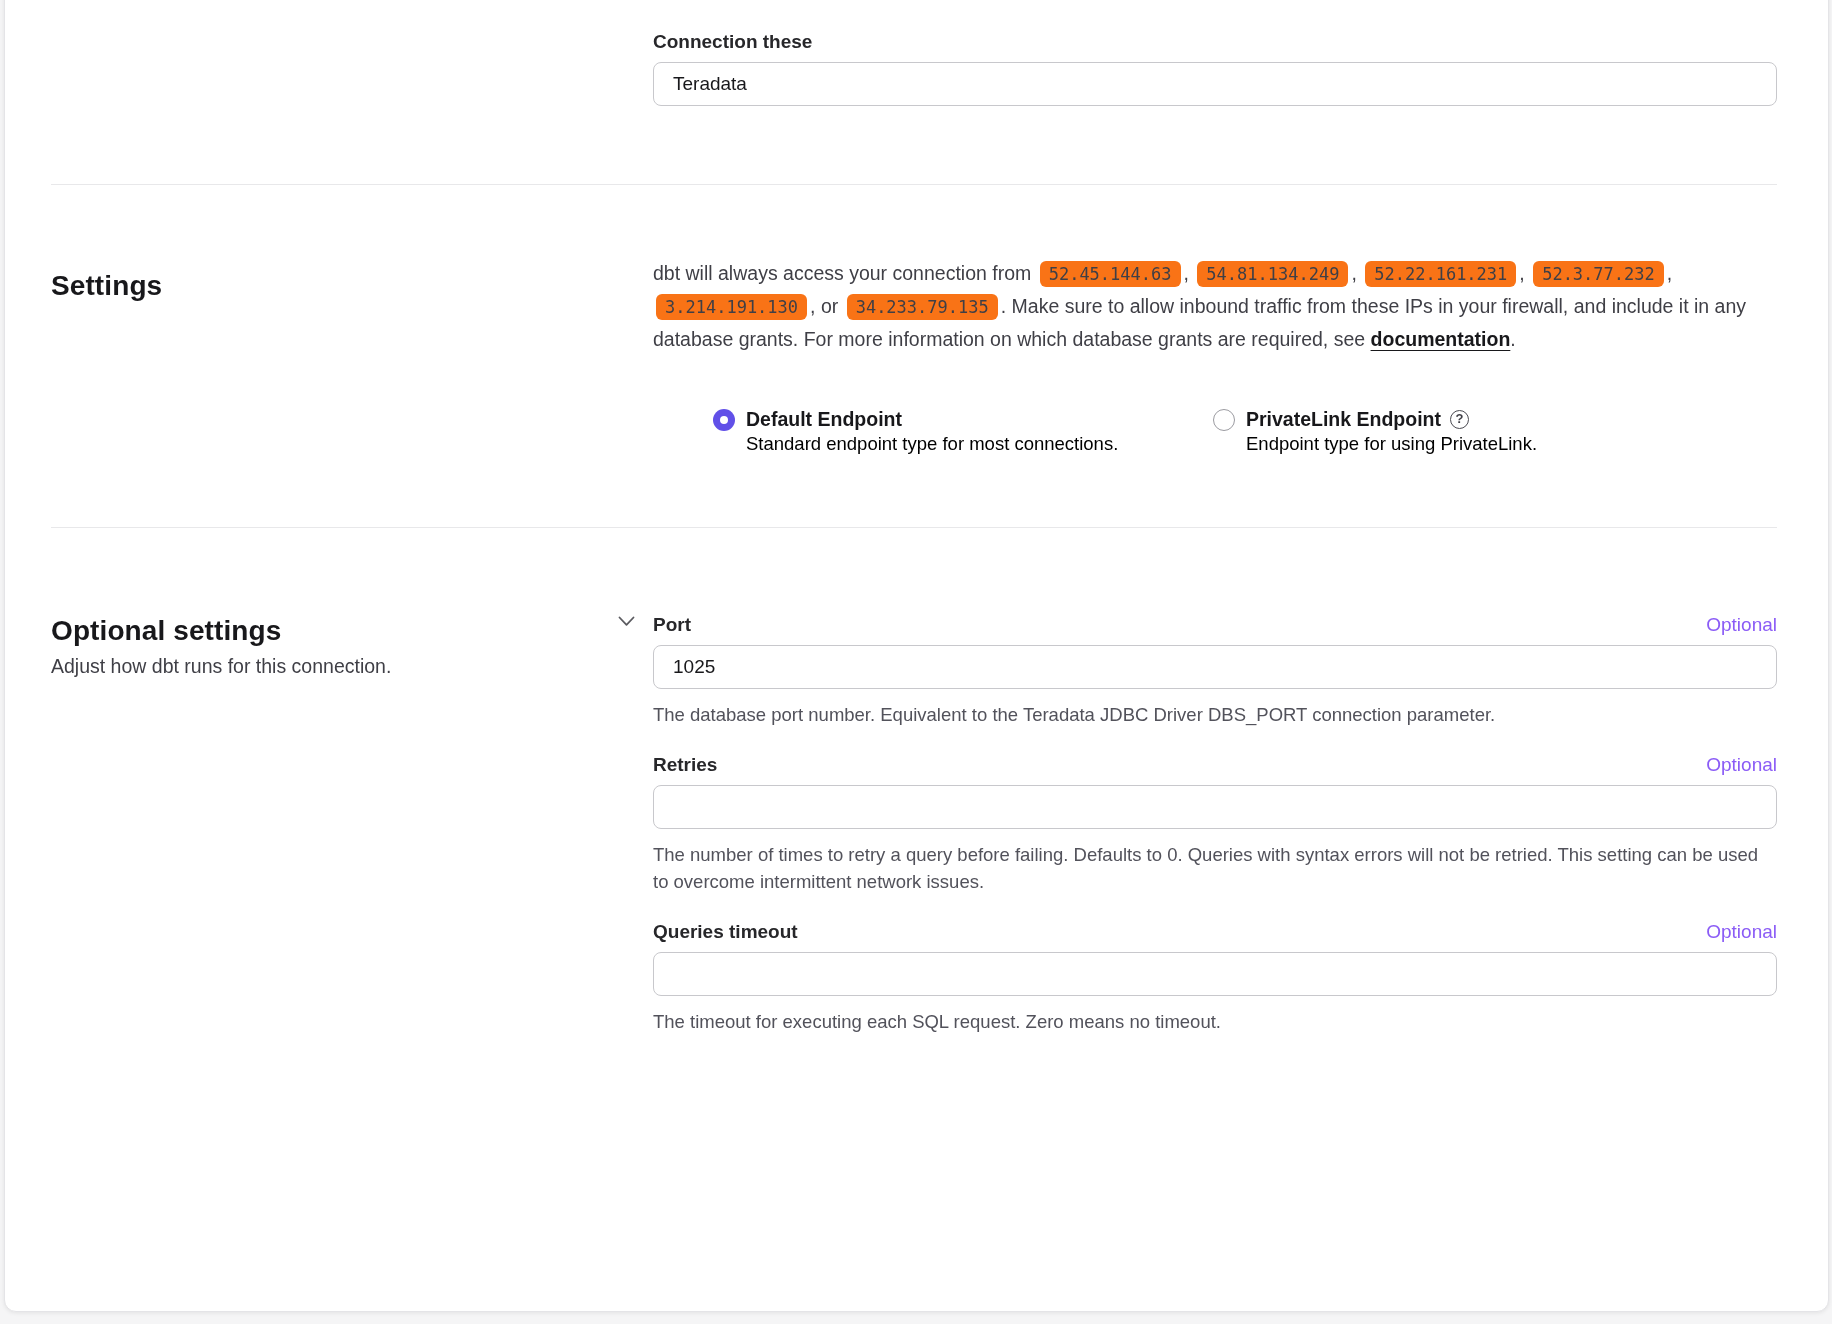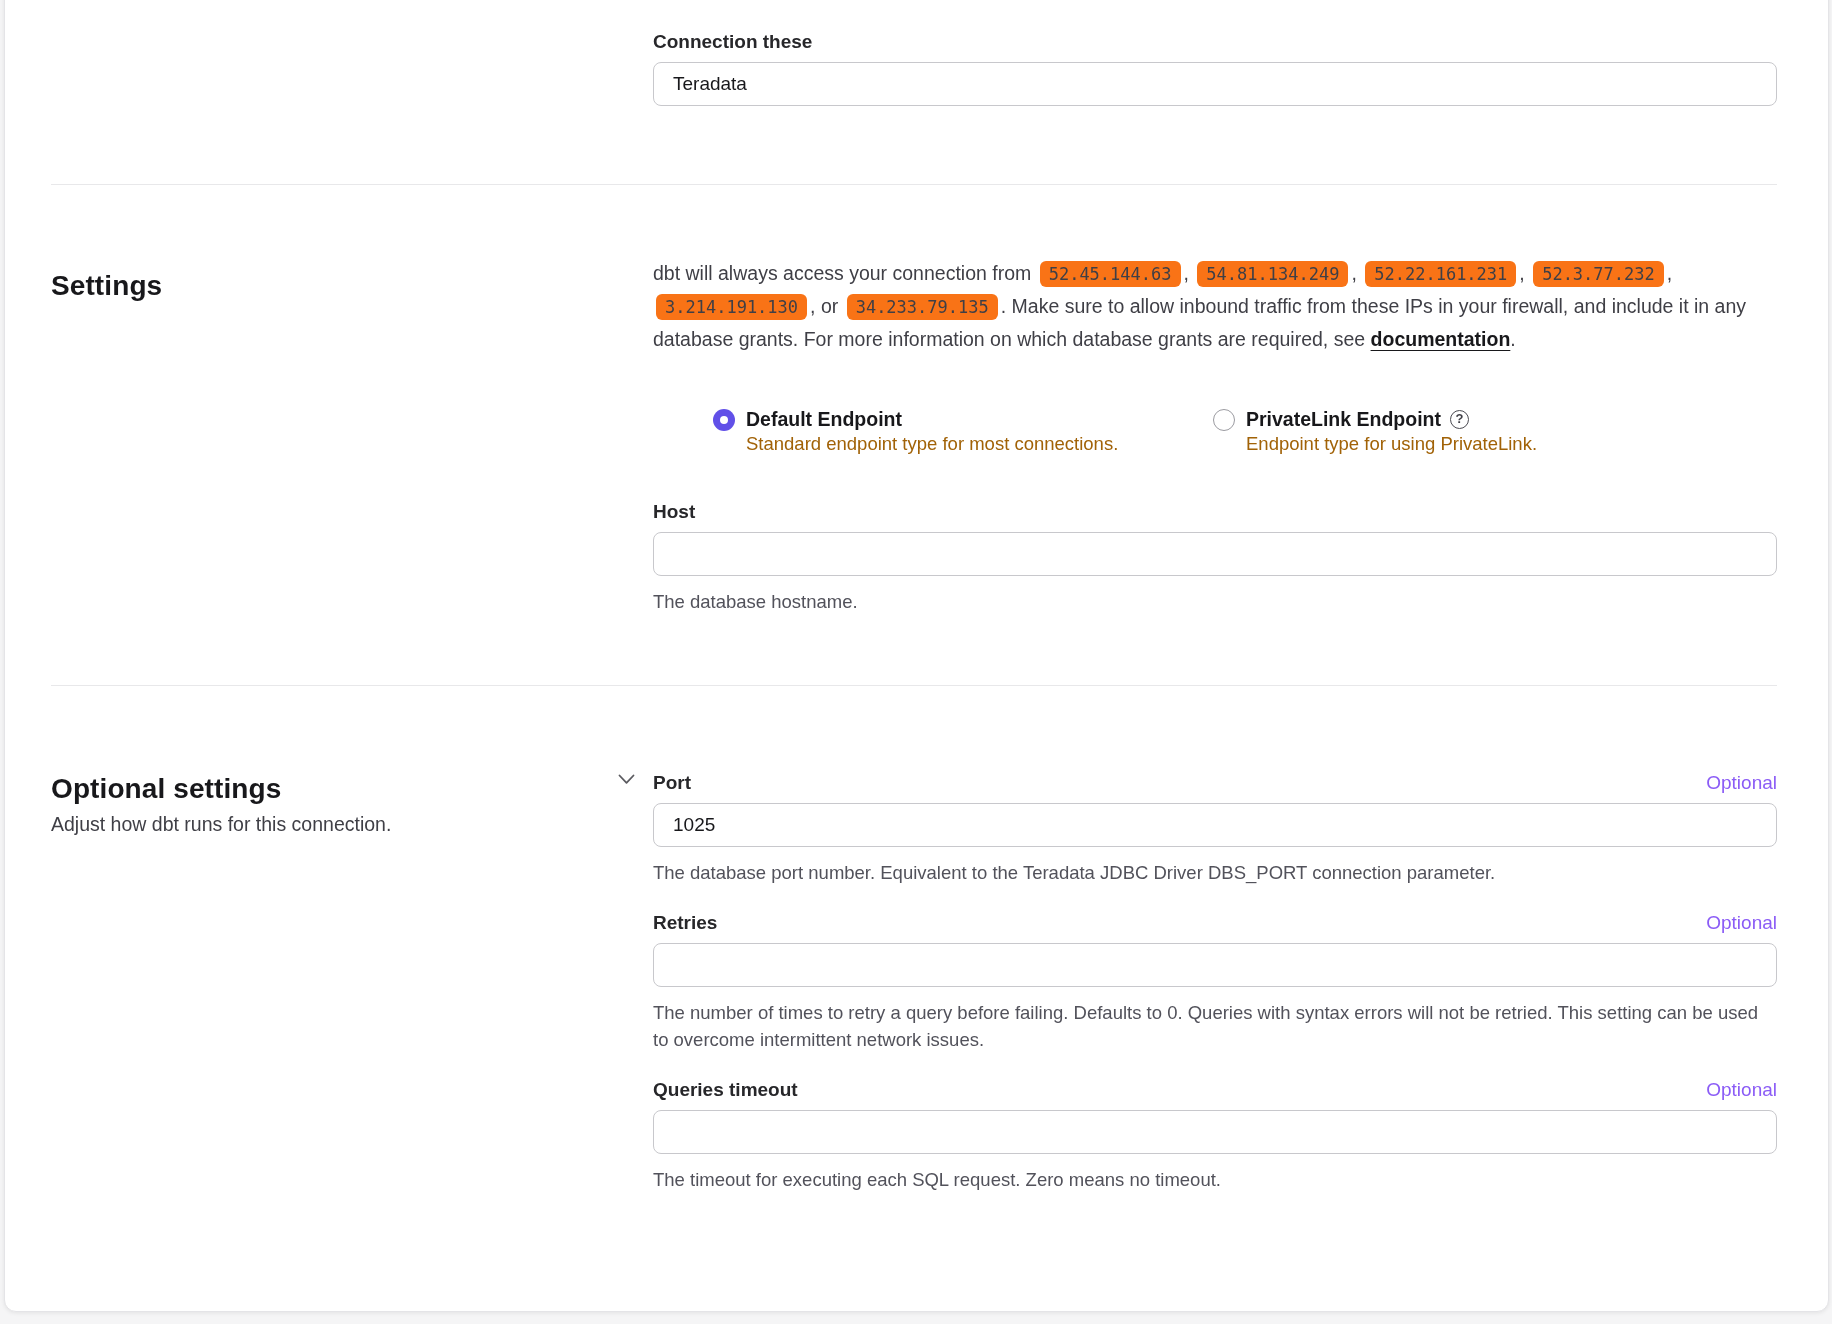--- a/index.html
+++ b/index.html
@@ -36,21 +36,21 @@
   .radio-group { display:flex; margin:52px 0 0 60px; }
   .radio-item { display:flex; align-items:flex-start; cursor:pointer; }
   .radio-item.first { width:500px; }
   .radio-circle { width:22px; height:22px; border-radius:50%; flex:0 0 22px; margin-top:2px;
     border:1.5px solid #9b9ba1; background:#fff; position:relative; }
   .radio-item.checked .radio-circle { border:none; background:#6150e8; }
   .radio-item.checked .radio-circle::after { content:""; position:absolute; left:50%; top:50%;
     width:8px; height:8px; border-radius:50%; background:#fff; transform:translate(-50%,-50%); }
   .radio-text { margin-left:11px; }
   .radio-label { font-size:19.5px; font-weight:600; color:#18181b; line-height:24px; display:flex; align-items:center; }
-  .radio-desc { font-size:18.5px; color:#a16207; line-height:26px; margin-top:4px; }
+  .radio-desc { font-size:18.5px; color:#000000; line-height:26px; margin-top:4px; }
   .help-icon { display:inline-flex; align-items:center; justify-content:center; width:19px; height:19px;
     border:1.4px solid #4b4b52; border-radius:50%; font-size:13px; font-weight:600; color:#3f3f46;
     margin-left:9px; cursor:pointer; }
 
   .host-group { margin-top:44px; }
 
   
   .sec-optional { padding:74px 0 30px 0; }
   .left-col-head { display:flex; justify-content:space-between; align-items:flex-start; padding-right:12px; }
   .section-subheading { font-size:19.5px; color:#3f3f46; line-height:27px; margin-top:5px; }
@@ -96,27 +96,20 @@
             <span class="radio-text">
               <span class="radio-label">
                 <span>PrivateLink Endpoint</span>
                 <span class="help-icon">?</span>
               </span>
               <span class="radio-desc">Endpoint type for using PrivateLink.</span>
             </span>
           </div>
         </div>
 
-        <div class="host-group">
-          <div class="field-head" style="justify-content:flex-start;">
-            <label class="field-label">Host</label>
-          </div>
-          <input class="text-input" type="text" value="" style="">
-          <div class="helper">The database hostname.</div>
-        </div>
       </div>
     </div>
 
     <hr class="divider">
 
     <div class="section sec-optional">
       <div class="left-col-head">
         <div>
           <h2 class="section-heading">Optional settings</h2>
           <div class="section-subheading">Adjust how dbt runs for this connection.</div>

